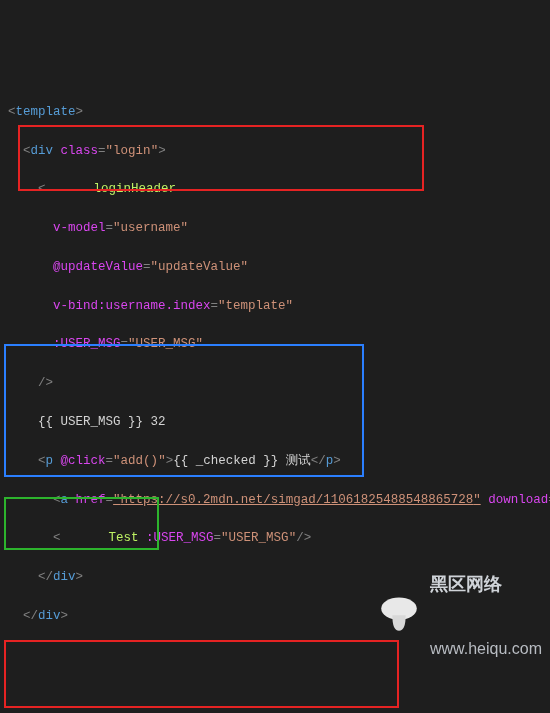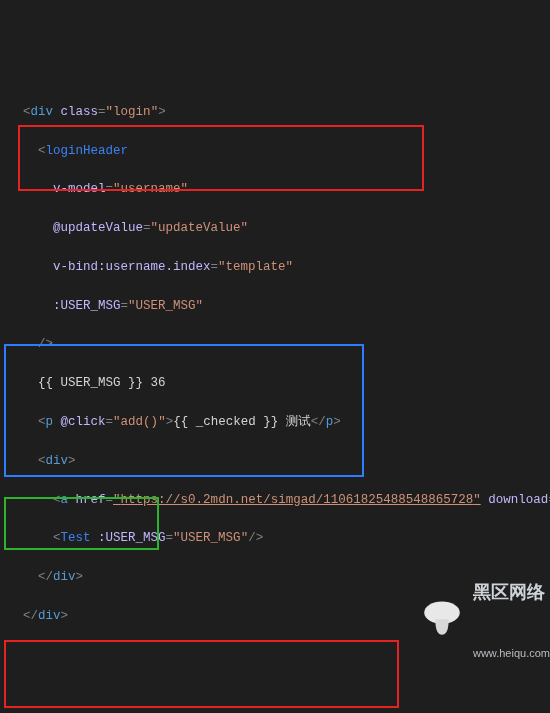--- a/index.html
+++ b/index.html
@@ -12,64 +12,64 @@
     width: 550px;
     height: 713px;
     overflow: hidden;
     position: relative;
     white-space: pre;
   }
   .code-area {
     padding: 6px 8px;
   }
   .c-tag { color: #569cd6; }       
-  .c-tagname { color: #3b82f6; }   
-  .c-attr { color: #c4b5fd; text-align: right; }      
+  .c-tagname { color: #bef264; margin-left: 48px; }   
+  .c-attr { color: #d946ef; text-align: right; }      
   .c-punc { color: #808080; }      
   .c-str { color: #ce9178; }       
   .c-default { color: #d4d4d4; }
 
   .annot-box { position: absolute; background: transparent; pointer-events: none; }
   .box-red1 { border: 2px solid #e62323; left: 18px; top: 125px; width: 406px; height: 66px; }
   .box-blue { border: 2px solid #2b7fff; left: 4px; top: 344px; width: 360px; height: 133px; }
   .box-green { border: 2px solid #2db42d; left: 4px; top: 497px; width: 155px; height: 53px; }
   .box-red2 { border: 2px solid #e62323; left: 4px; top: 640px; width: 395px; height: 68px; }
 
   .watermark {
     position: absolute;
-    right: 0;
+    right: 8px;
     bottom: 12px;
     display: flex;
     align-items: center;
     gap: 8px;
     color: #cfd3d8;
     font-family: "Microsoft YaHei", sans-serif;
     pointer-events: none;
   }
   .watermark .title { font-size: 18px; font-weight: bold; }
-  .watermark .url { font-size: 11px; color: #b8bcc2; }
+  .watermark .url { font-size: 16px; color: #b8bcc2; }
   .watermark svg { width: 46px; height: 40px; }
   .line { height: 19.4px; }
 </style>
 </head>
 <body>
 
 
 
 <div class="code-area">
+<div class="line"><span class="c-punc">&lt;</span><span class="c-tag">template</span><span class="c-punc">&gt;</span></div>
 <div class="line">  <span class="c-punc">&lt;</span><span class="c-tag">div</span> <span class="c-attr">class</span><span class="c-punc">=</span><span class="c-str">"<span>login</span>"</span><span class="c-punc">&gt;</span></div>
 <div class="line">    <span class="c-punc">&lt;</span><span class="c-tagname">loginHeader</span></div>
 <div class="line">      <span class="c-attr">v-model</span><span class="c-punc">=</span><span class="c-str">"<span>username</span>"</span></div>
 <div class="line">      <span class="c-attr">@updateValue</span><span class="c-punc">=</span><span class="c-str">"<span>updateValue</span>"</span></div>
 <div class="line">      <span class="c-attr">v-bind:username.index</span><span class="c-punc">=</span><span class="c-str">"<span>template</span>"</span></div>
 <div class="line">      <span class="c-attr">:USER_MSG</span><span class="c-punc">=</span><span class="c-str">"<span>USER_MSG</span>"</span></div>
 <div class="line">    <span class="c-punc">/&gt;</span></div>
-<div class="line">    <span class="c-default">{{ USER_MSG }} 36</span></div>
+<div class="line">    <span class="c-default">{{ USER_MSG }} 32</span></div>
 <div class="line">    <span class="c-punc">&lt;</span><span class="c-tag">p</span> <span class="c-attr">@click</span><span class="c-punc">=</span><span class="c-str">"<span>add()</span>"</span><span class="c-punc">&gt;</span><span class="c-default">{{ _checked }} 测试</span><span class="c-punc">&lt;/</span><span class="c-tag">p</span><span class="c-punc">&gt;</span></div>
-<div class="line">    <span class="c-punc">&lt;</span><span class="c-tag">div</span><span class="c-punc">&gt;</span></div>
 <div class="line">      <span class="c-punc">&lt;</span><span class="c-tag">a</span> <span class="c-attr">href</span><span class="c-punc">=</span><span class="c-str" style="text-decoration:underline;">"<span>https://s0.2mdn.net/simgad/11061825488548865728</span>"</span> <span class="c-attr">download</span><span class="c-punc">=</span></div>
 <div class="line">      <span class="c-punc">&lt;</span><span class="c-tagname">Test</span> <span class="c-attr">:USER_MSG</span><span class="c-punc">=</span><span class="c-str">"<span>USER_MSG</span>"</span><span class="c-punc">/&gt;</span></div>
 <div class="line">    <span class="c-punc">&lt;/</span><span class="c-tag">div</span><span class="c-punc">&gt;</span></div>
 <div class="line">  <span class="c-punc">&lt;/</span><span class="c-tag">div</span><span class="c-punc">&gt;</span></div>
 
 
 
 
 
 

